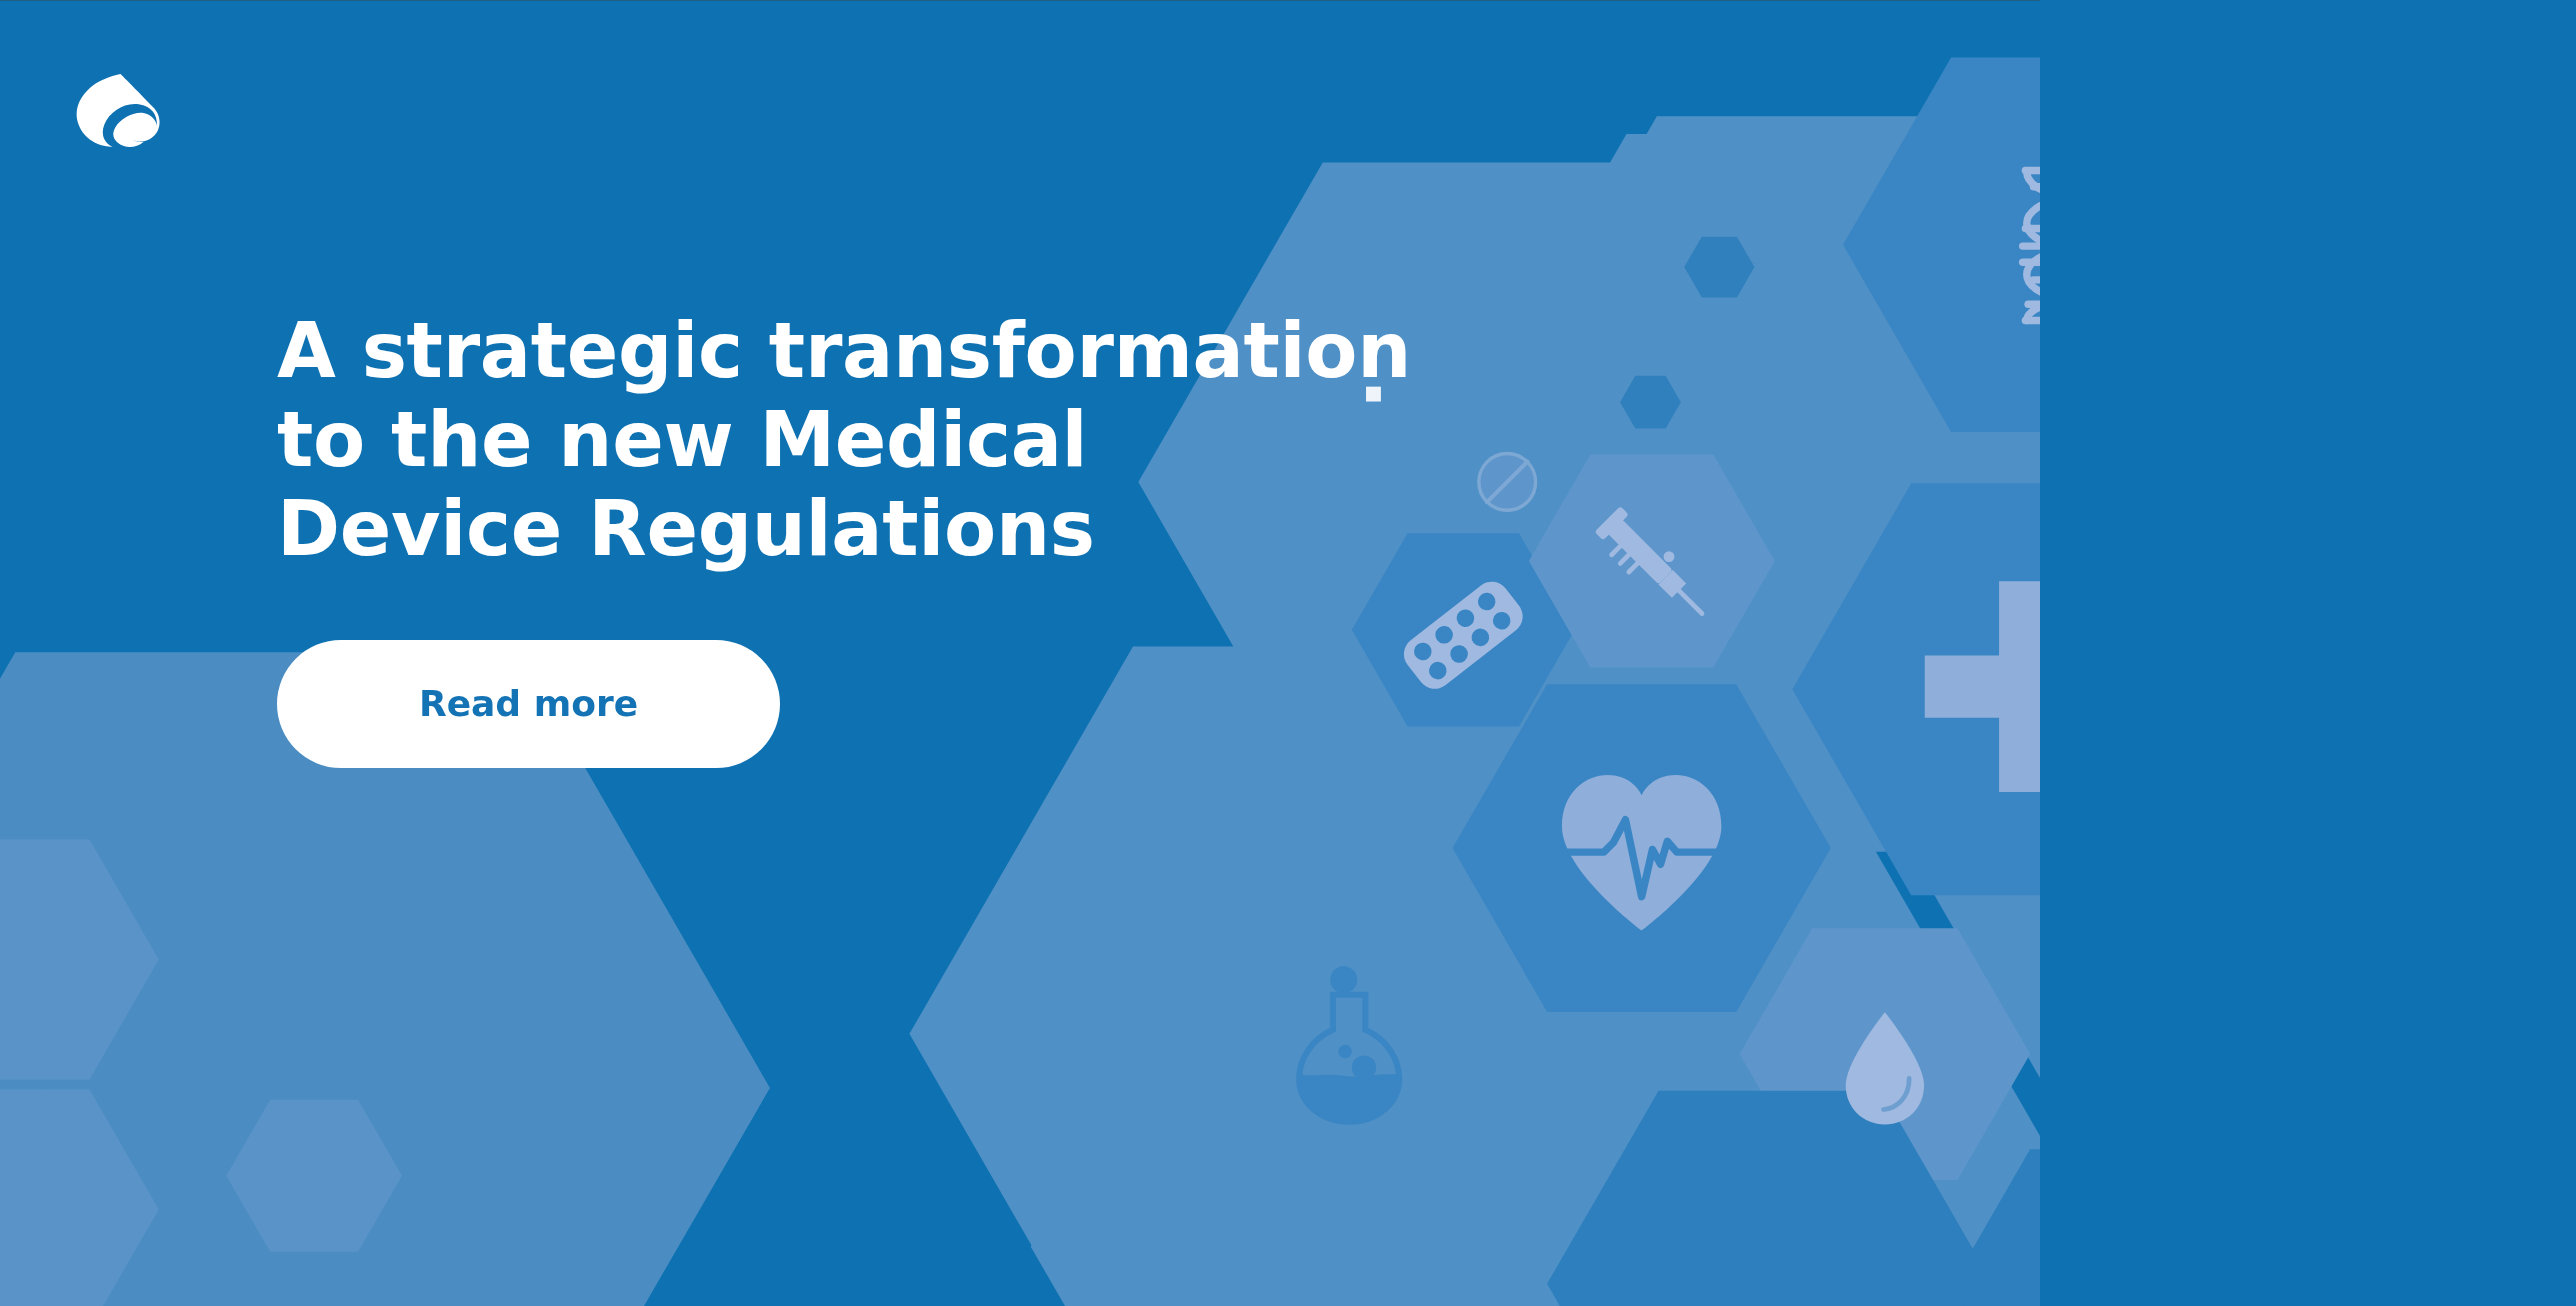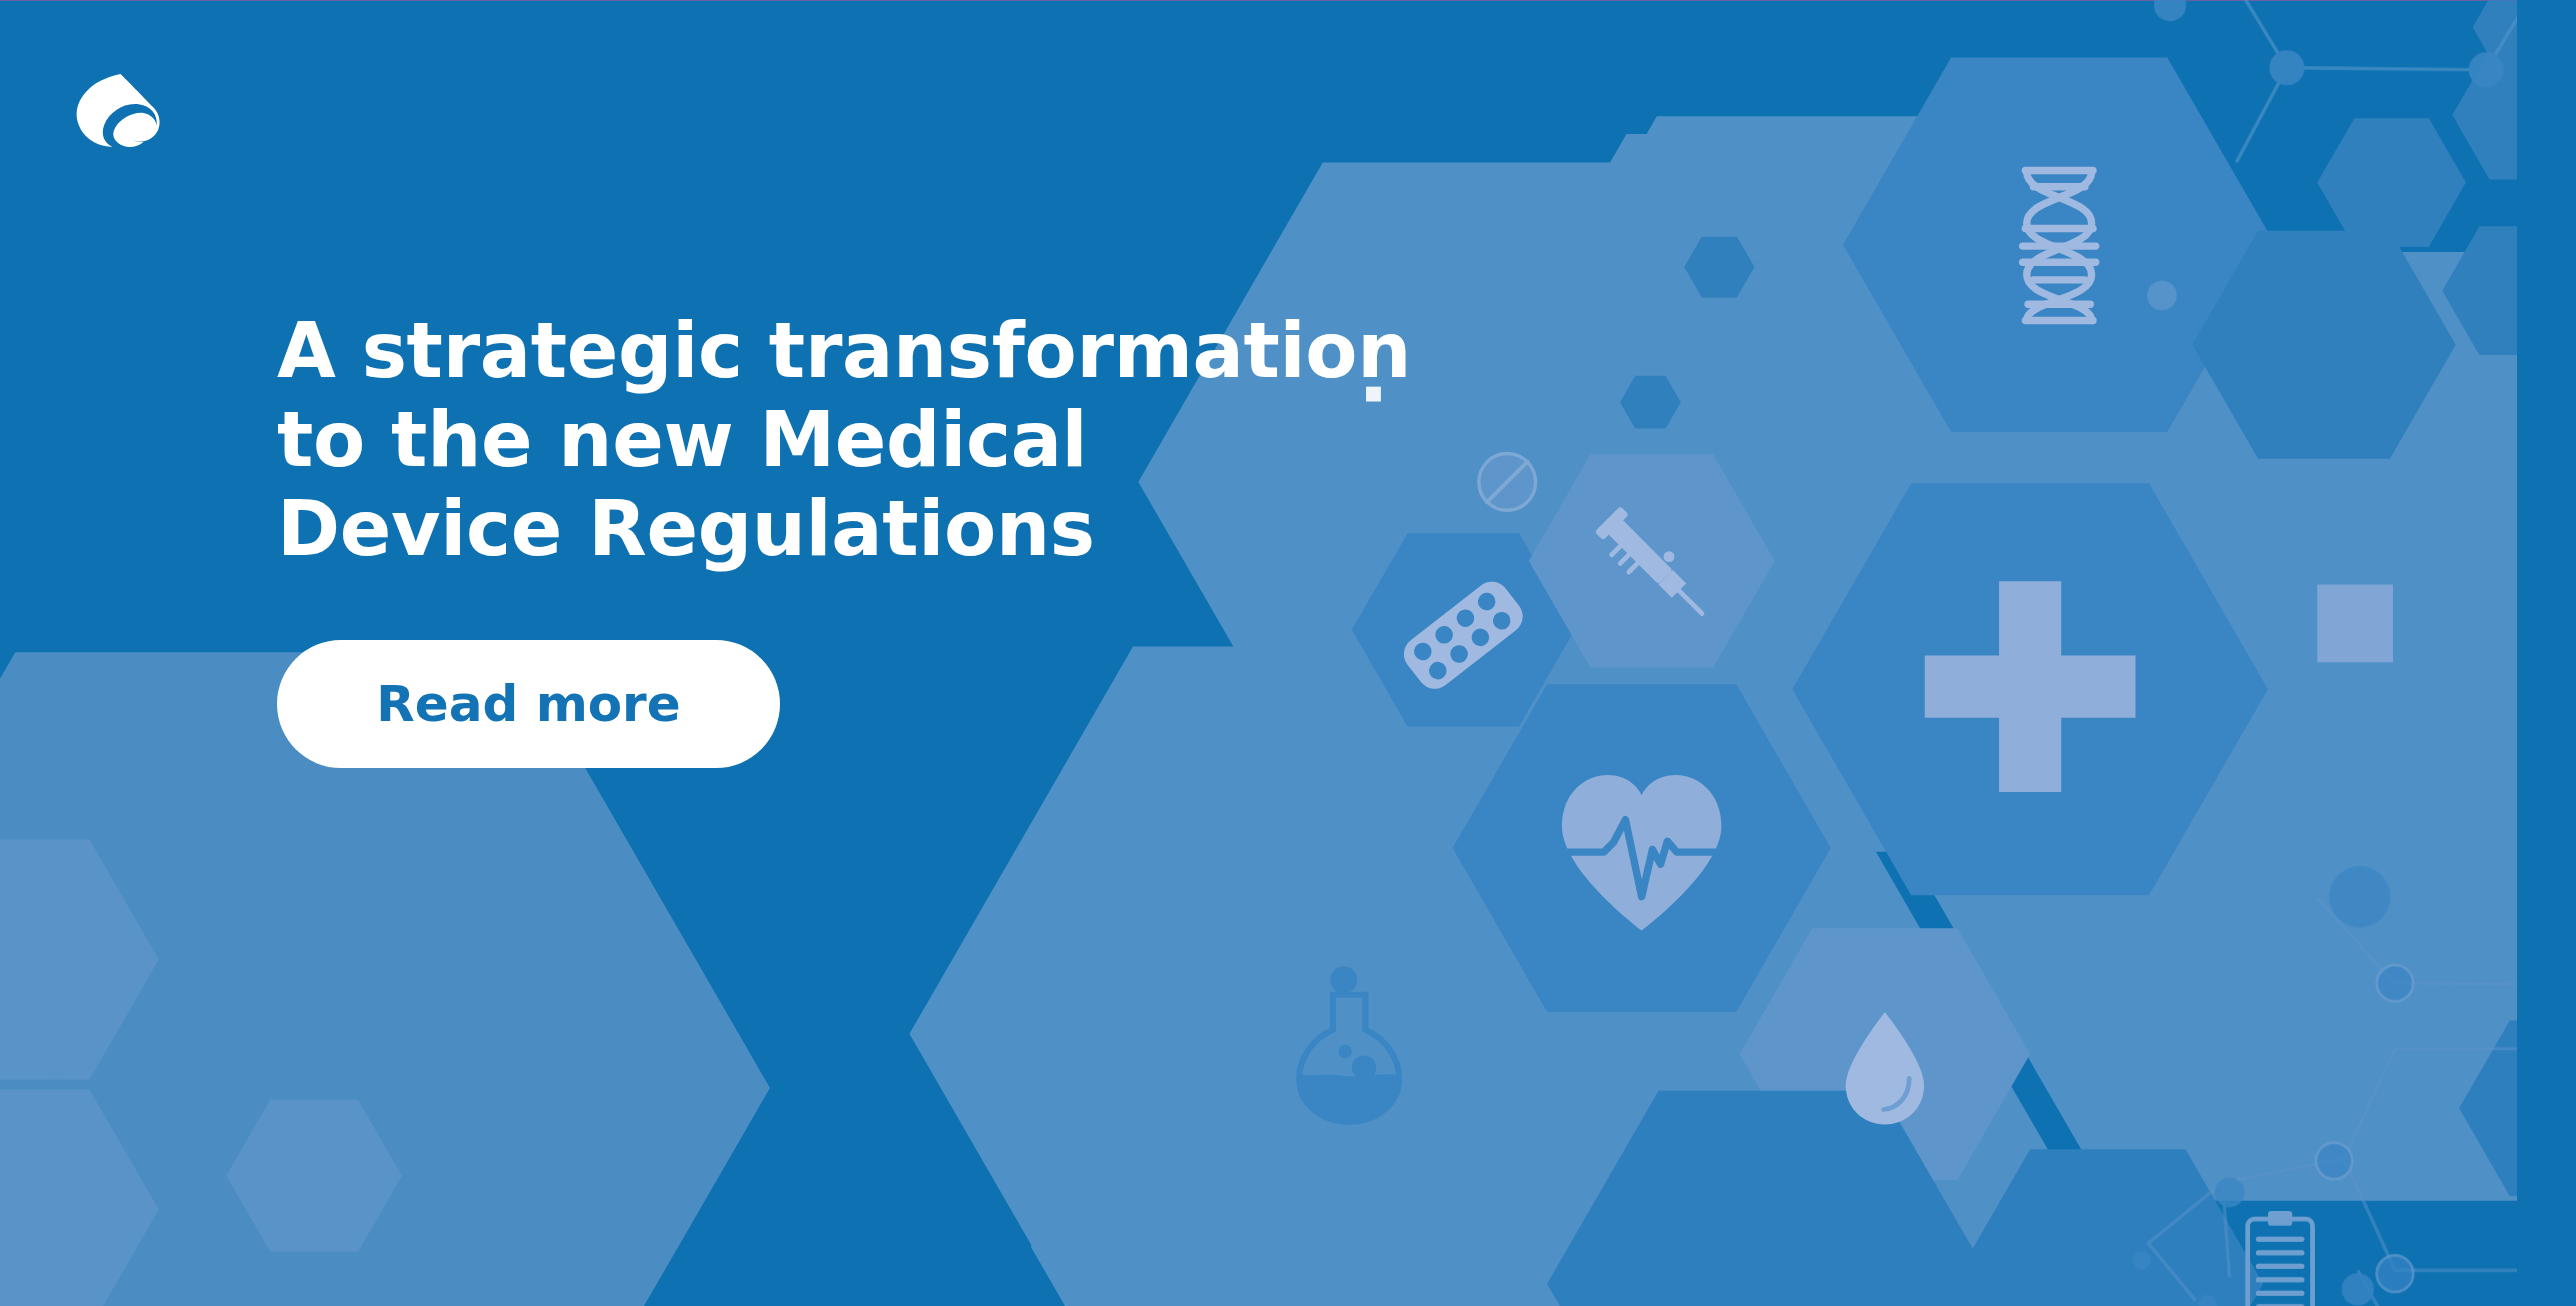--- a/index.html
+++ b/index.html
@@ -5,23 +5,23 @@
 <style>
   * { margin:0; padding:0; box-sizing:border-box; }
   html,body { width:2576px; height:1307px; overflow:hidden; }
   body {
     background:#0E72B2;
     font-family:"Liberation Sans", sans-serif;
     position:relative;
   }
   #banner {
     position:relative;
-    width:2517px;
+    width:2040px;
     height:1307px;
-    background:#ec4899;
+    background:#404040;
     overflow:hidden;
   }
   
   #art {
     position:absolute;
     inset:0;
     width:2576px;
     height:1307px;
     pointer-events:none;
   }
@@ -56,21 +56,21 @@
     align-items:center;
     justify-content:center;
     min-width:503px;
     height:128px;
     padding:0 47px;
     background:#ffffff;
     color:#1473B5;
     border:none;
     border-radius:64px;
     font-family:"DejaVu Sans", sans-serif;
-    font-size:50px;
+    font-size:36px;
     font-weight:700;
     letter-spacing:0px;
     cursor:pointer;
     line-height:1;
   }
 </style>
 </head>
 <body>
 
 <div id="banner">

